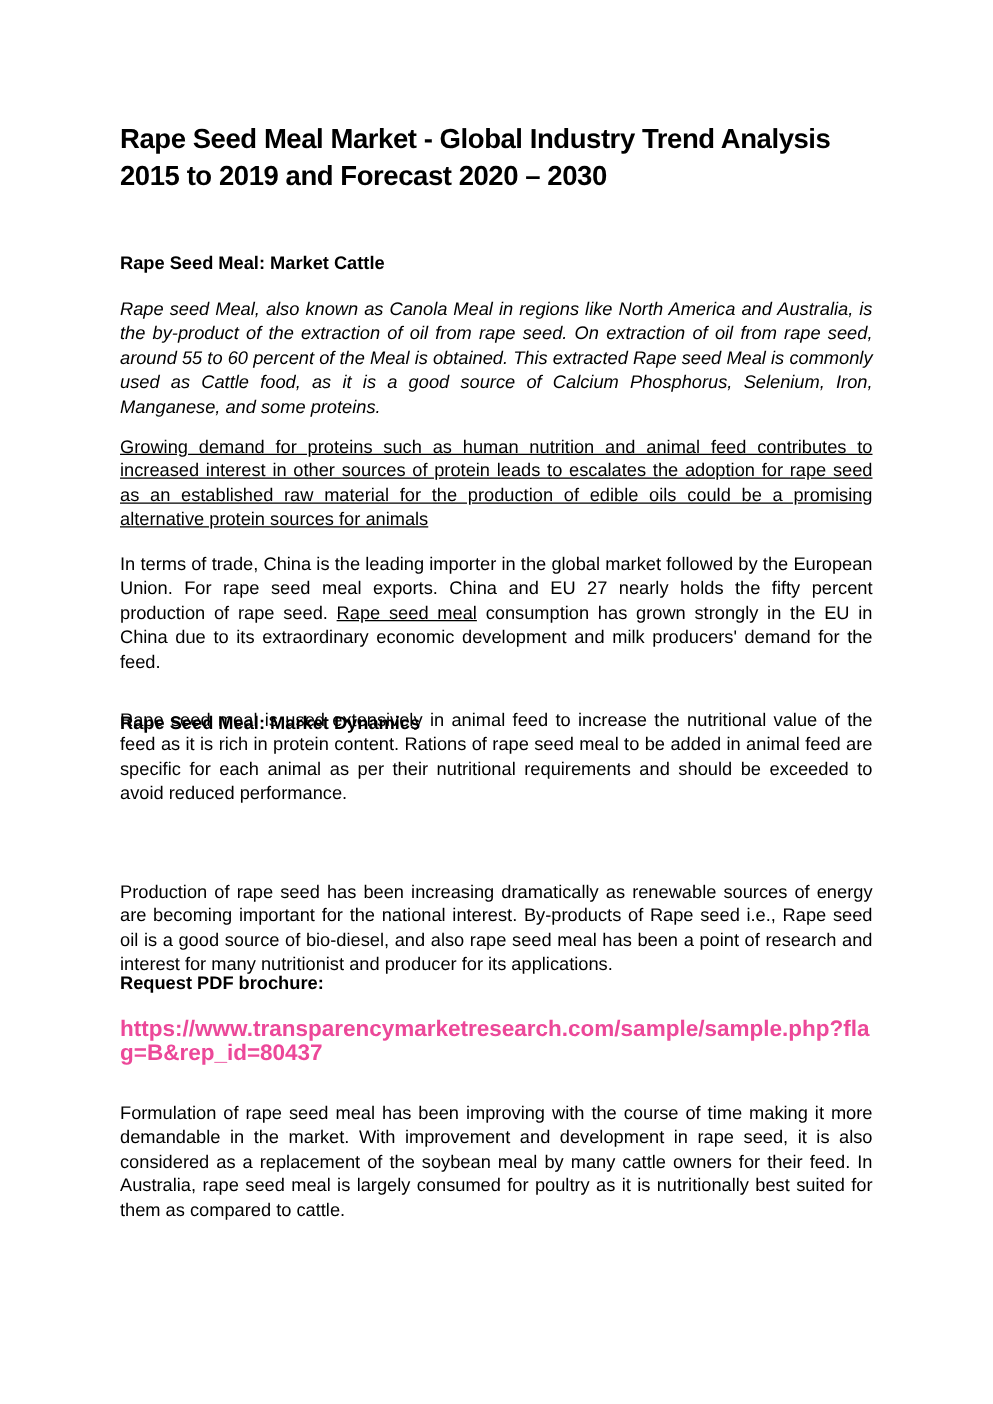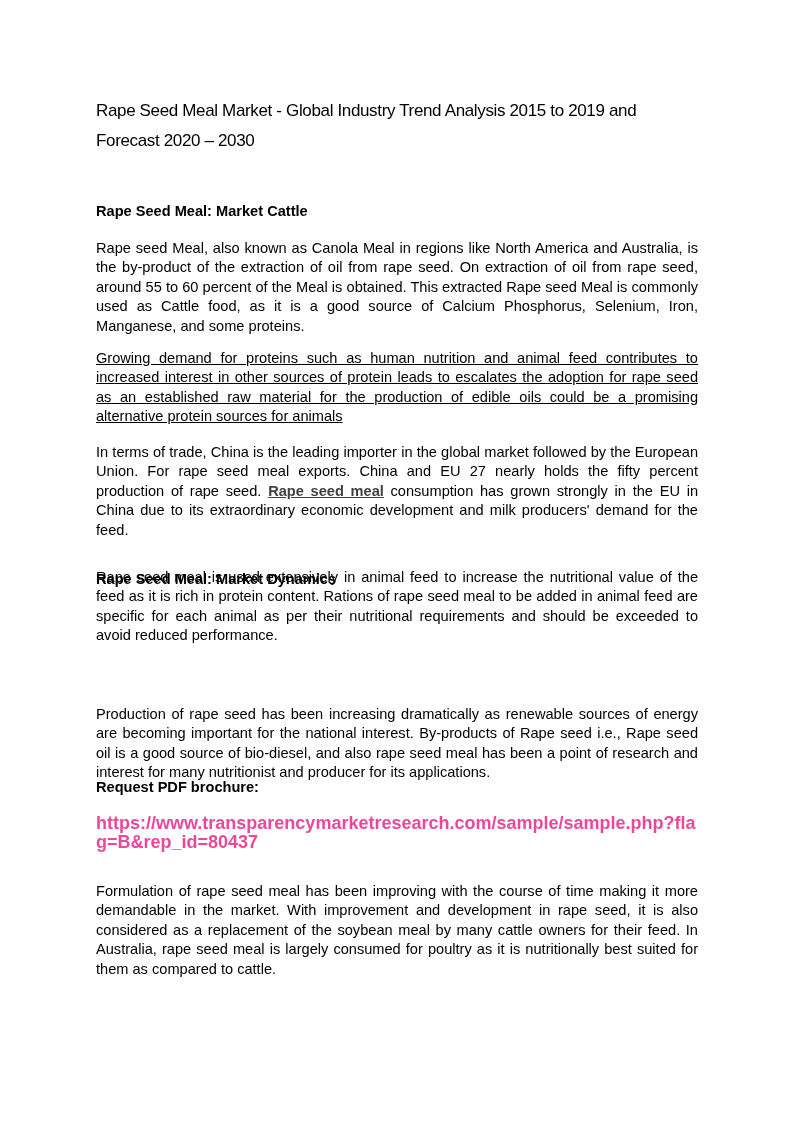--- a/index.html
+++ b/index.html
@@ -15,60 +15,60 @@
       color: #000000;
     }
     .page {
       position: absolute;
       left: 96px;
       top: 96px;
       width: 602px;
     }
     .doc-title {
       font-family: "Liberation Sans", sans-serif;
-      font-weight: normal;
-      font-size: 17px;
+      font-weight: bold;
+      font-size: 22px;
       line-height: 30px;
       margin: 0;
       letter-spacing: -0.35px;
     }
     .section-heading {
       font-family: "Liberation Sans", sans-serif;
       font-weight: bold;
       font-size: 14.6px;
       line-height: 19px;
       margin: 0;
     }
     .para {
       font-family: "Liberation Sans", sans-serif;
       font-size: 14.6px;
       line-height: 19.4px;
       margin: 0;
       text-align: justify;
     }
     .link {
-      color: #404040;
-      font-weight: bold;
+      color: #000000;
+      font-weight: normal;
       text-decoration: underline;
       cursor: pointer;
     }
     .url-link {
       font-family: "Liberation Sans", sans-serif;
       font-size: 18px;
       line-height: 19.4px;
       color: #ec4899;
       font-weight: bold;
       word-break: break-all;
       display: block;
       margin: 0;
       cursor: pointer;
     }
     #title { position: absolute; top: 0; }
     #h-outlook { position: absolute; top: 106px; }
-    #p1 { position: absolute; top: 143px; width: 602px; }
+    #p1 { position: absolute; top: 143px; width: 602px; font-style: italic; }
     #p2 { position: absolute; top: 253px; width: 602px; text-decoration: underline; }
     #p3 { position: absolute; top: 347px; width: 602px; }
     #h-dynamics { position: absolute; top: 474px; }
     #p4 { position: absolute; top: 472px; width: 602px; }
     #p5 { position: absolute; top: 609px; width: 602px; }
     #h-request { position: absolute; top: 682px; }
     #url { position: absolute; top: 718px; width: 602px; }
     #p6 { position: absolute; top: 786px; width: 602px; }
   </style>
 </head>

